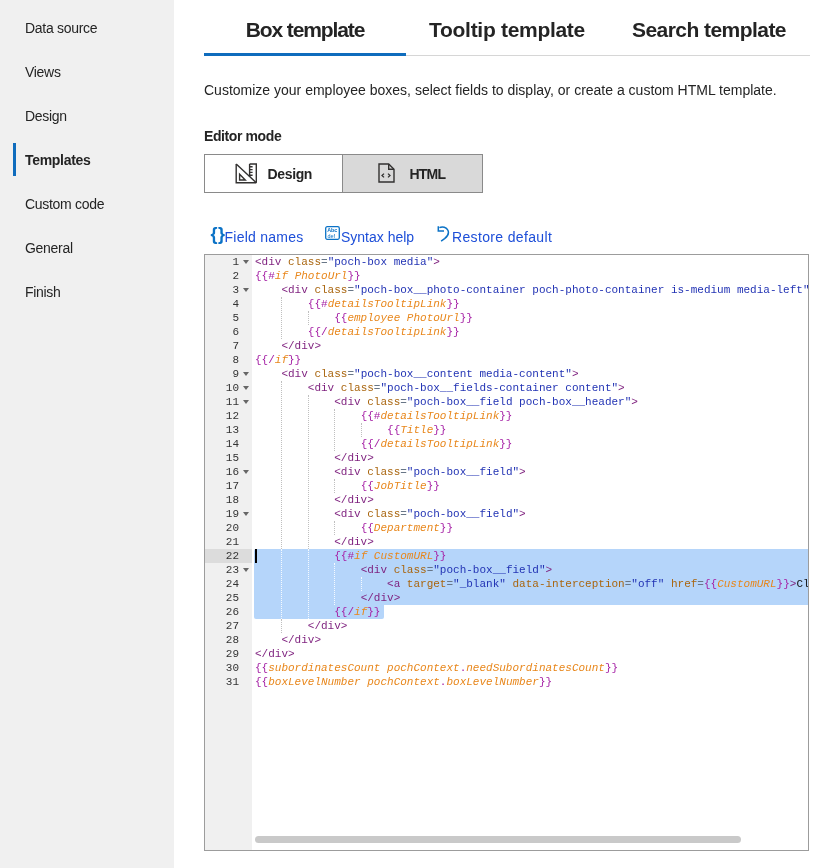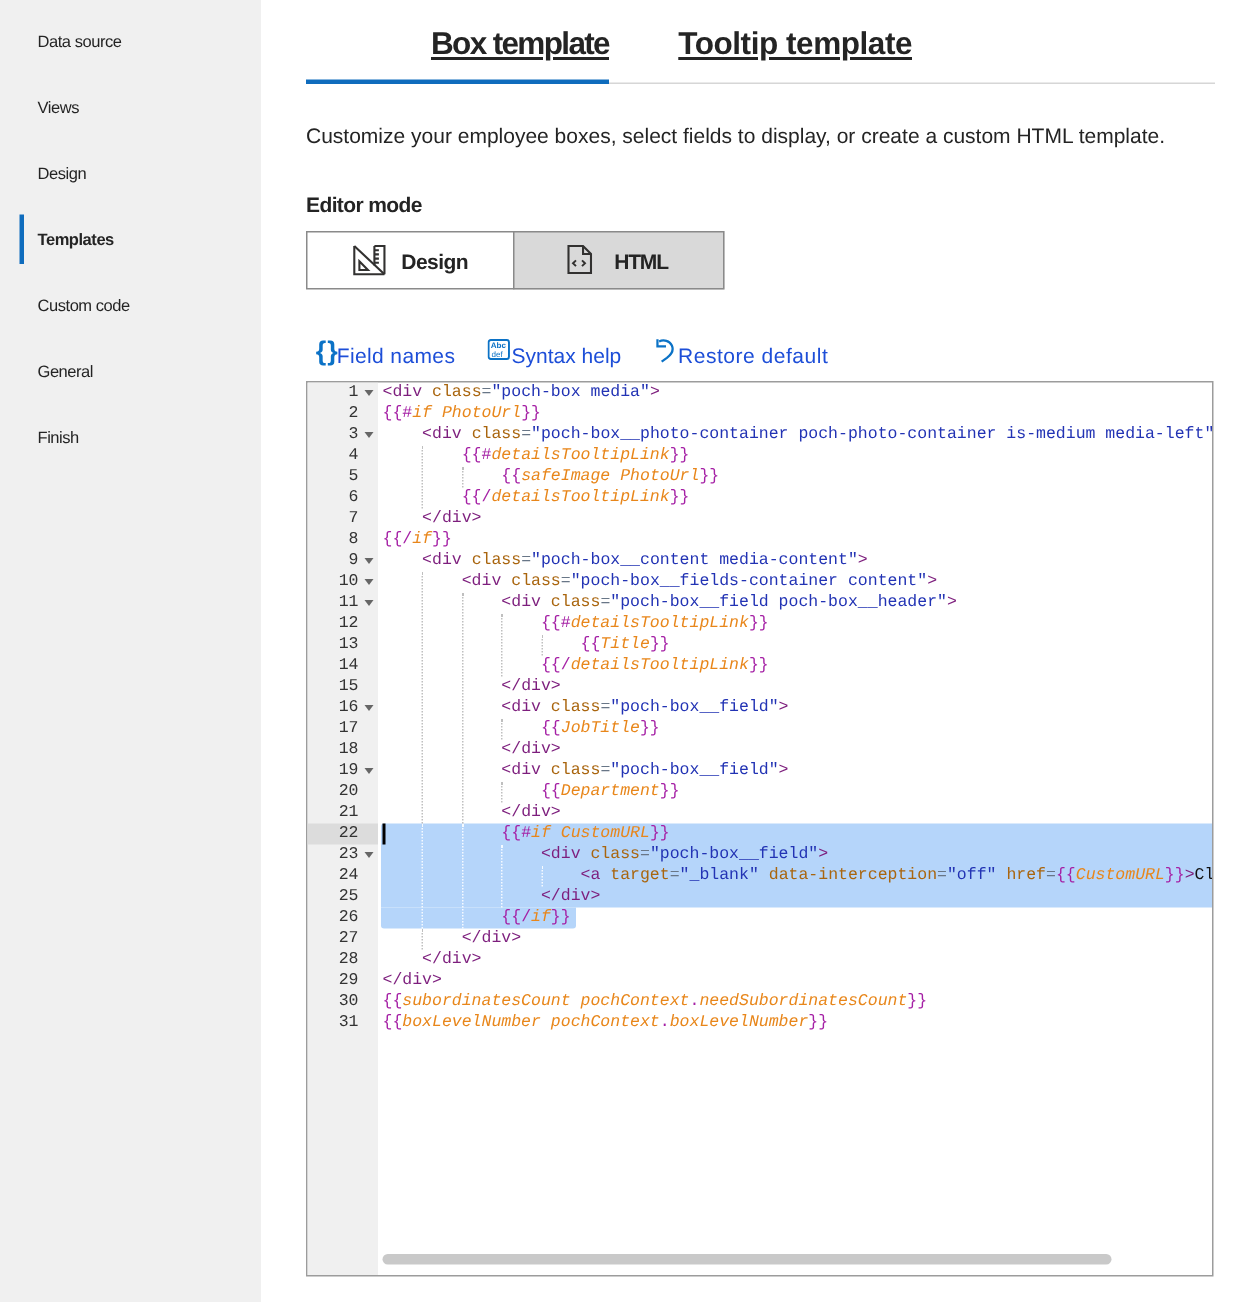--- a/index.html
+++ b/index.html
@@ -1,26 +1,26 @@
 <!DOCTYPE html>
 <html><head>
 <meta charset="utf-8">
 <style>
 * { margin:0; padding:0; box-sizing:border-box; }
 html,body { width:834px; height:868px; background:#fff; font-family:"Liberation Sans", sans-serif; overflow:hidden; }
 #app { position:relative; width:834px; height:868px; }
 
 
 #sidebar { position:absolute; left:0; top:0; width:174px; height:868px; background:#f0f0f0; }
-.nav { position:absolute; left:25px; font-size:11px; line-height:20px; color:#242424; white-space:nowrap; letter-spacing:-0.3px; }
+.nav { position:absolute; left:25px; font-size:14px; line-height:20px; color:#242424; white-space:nowrap; letter-spacing:-0.3px; }
 .nav.active { font-weight:bold; }
 #navbar { position:absolute; left:13px; top:143px; width:2.5px; height:33px; background:#0f6cbd; }
 
 
-.tab { position:absolute; top:17.5px; width:202px; text-align:right; font-size:21px; font-weight:bold; color:#242424; white-space:nowrap;text-decoration:underline; }
+.tab { position:absolute; top:17.5px; width:202px; text-align:center; font-size:21px; font-weight:bold; color:#242424; white-space:nowrap; }
 #tabline { position:absolute; left:204px; top:55px; width:606px; height:1px; background:#d6d6d6; }
 #tabsel { position:absolute; left:204px; top:53px; width:202px; height:3px; background:#0f6cbd; }
 
 .desc { position:absolute; left:204px; top:81.5px; font-size:14px; color:#242424; letter-spacing:0px; white-space:nowrap; }
 .h2 { position:absolute; left:204px; top:128px; font-size:14px; font-weight:bold; color:#242424; letter-spacing:-0.4px; }
 
 
 .btn { position:absolute; top:154px; height:38.5px; border:1px solid #8a8a8a; }
 #btnDesign { left:204px; width:139px; background:#fff; }
 #btnHtml { left:342px; width:140.5px; background:#d9d9d9; }
@@ -62,20 +62,21 @@
 <div class="nav" style="top:106.05px">Design</div>
 <div class="nav active" style="top:150.05px">Templates</div>
 <div class="nav" style="top:194.05px">Custom code</div>
 <div class="nav" style="top:238.05px">General</div>
 <div class="nav" style="top:282.05px">Finish</div>
     <div id="navbar"></div>
   </div>
 
   <div class="tab" style="left:204px;letter-spacing:-1.1px">Box template</div>
   <div class="tab" style="left:406px;letter-spacing:-0.3px">Tooltip template</div>
+  <div class="tab" style="left:608px;letter-spacing:-0.55px">Search template</div>
   <div id="tabline"></div>
   <div id="tabsel"></div>
 
   <div class="desc">Customize your employee boxes, select fields to display, or create a custom HTML template.</div>
   <div class="h2">Editor mode</div>
 
   <div class="btn" id="btnDesign"></div>
   <div class="btn" id="btnHtml"></div>
   <svg class="ico" style="left:235px;top:163px" width="23" height="21" viewBox="0 0 23 21">
     <g fill="none" stroke="#323130" stroke-width="1.4">
@@ -166,21 +167,21 @@
 <div class="ig" style="left:334.1px;top:521px;height:14px"></div>
 <div class="igw" style="left:334.1px;top:563px;height:42px"></div>
 <div class="ig" style="left:360.5px;top:423px;height:14px"></div>
 <div class="igw" style="left:360.5px;top:577px;height:14px"></div>
     </div>
     <div id="code">
 <div class="cl"><span class="t">&lt;div</span> <span class="a">class</span><span class="e">=</span><span class="s">"poch-box media"</span><span class="t">&gt;</span></div>
 <div class="cl"><span class="b">{{#</span><span class="i">if</span> <span class="i">PhotoUrl</span><span class="b">}}</span></div>
 <div class="cl">    <span class="t">&lt;div</span> <span class="a">class</span><span class="e">=</span><span class="s">"poch-box__photo-container poch-photo-container is-medium media-left"</span></div>
 <div class="cl">        <span class="b">{{#</span><span class="i">detailsTooltipLink</span><span class="b">}}</span></div>
-<div class="cl">            <span class="b">{{</span><span class="i">safeImage</span> <span class="i">PhotoUrl</span><span class="b">}}</span></div>
+<div class="cl">            <span class="b">{{</span><span class="i">employee</span> <span class="i">PhotoUrl</span><span class="b">}}</span></div>
 <div class="cl">        <span class="b">{{/</span><span class="i">detailsTooltipLink</span><span class="b">}}</span></div>
 <div class="cl">    <span class="t">&lt;/div&gt;</span></div>
 <div class="cl"><span class="b">{{/</span><span class="i">if</span><span class="b">}}</span></div>
 <div class="cl">    <span class="t">&lt;div</span> <span class="a">class</span><span class="e">=</span><span class="s">"poch-box__content media-content"</span><span class="t">&gt;</span></div>
 <div class="cl">        <span class="t">&lt;div</span> <span class="a">class</span><span class="e">=</span><span class="s">"poch-box__fields-container content"</span><span class="t">&gt;</span></div>
 <div class="cl">            <span class="t">&lt;div</span> <span class="a">class</span><span class="e">=</span><span class="s">"poch-box__field poch-box__header"</span><span class="t">&gt;</span></div>
 <div class="cl">                <span class="b">{{#</span><span class="i">detailsTooltipLink</span><span class="b">}}</span></div>
 <div class="cl">                    <span class="b">{{</span><span class="i">Title</span><span class="b">}}</span></div>
 <div class="cl">                <span class="b">{{/</span><span class="i">detailsTooltipLink</span><span class="b">}}</span></div>
 <div class="cl">            <span class="t">&lt;/div&gt;</span></div>

